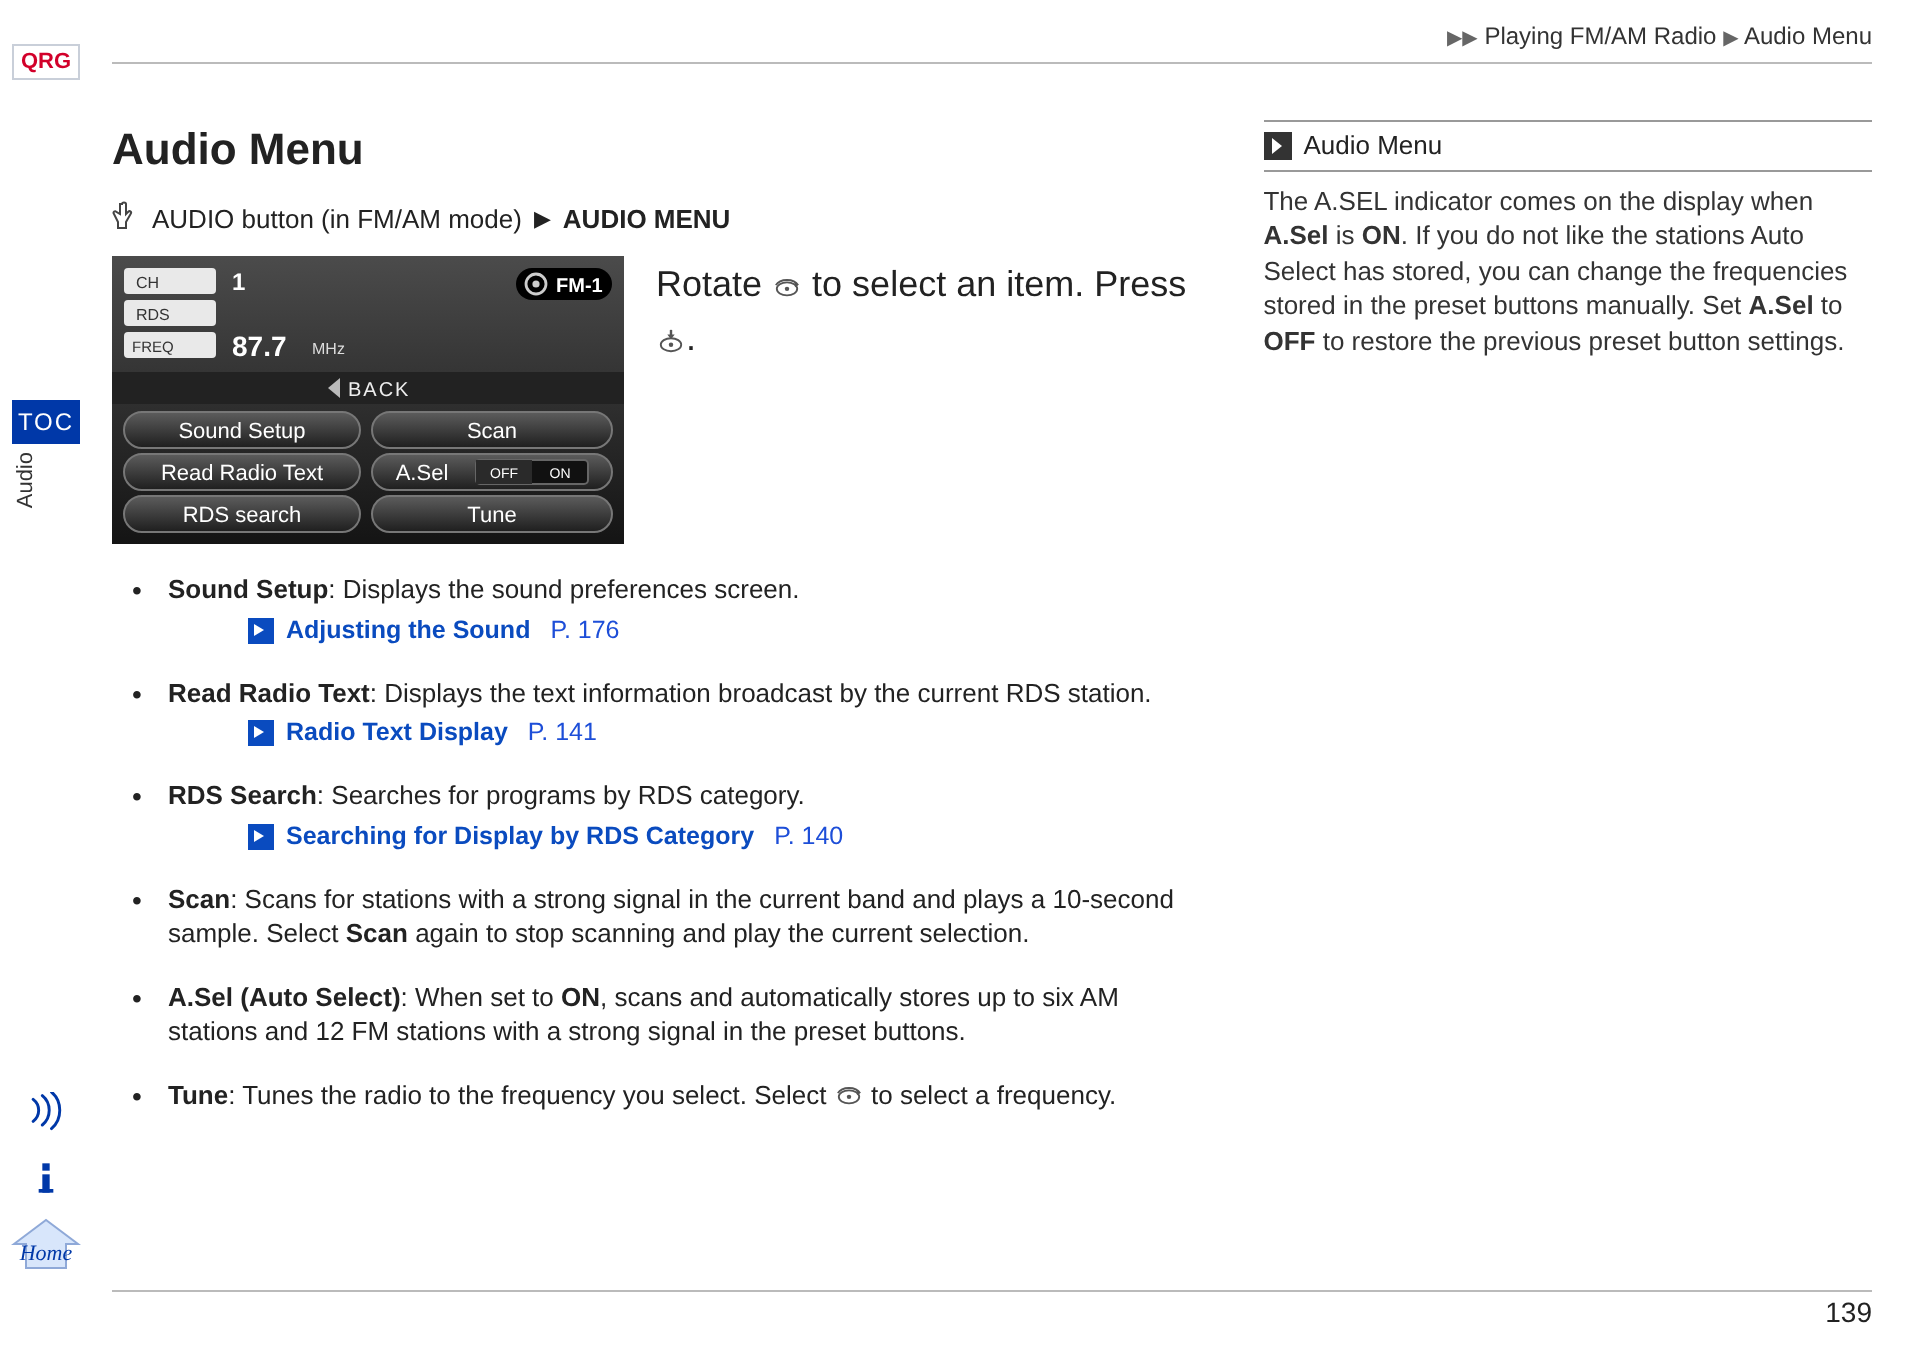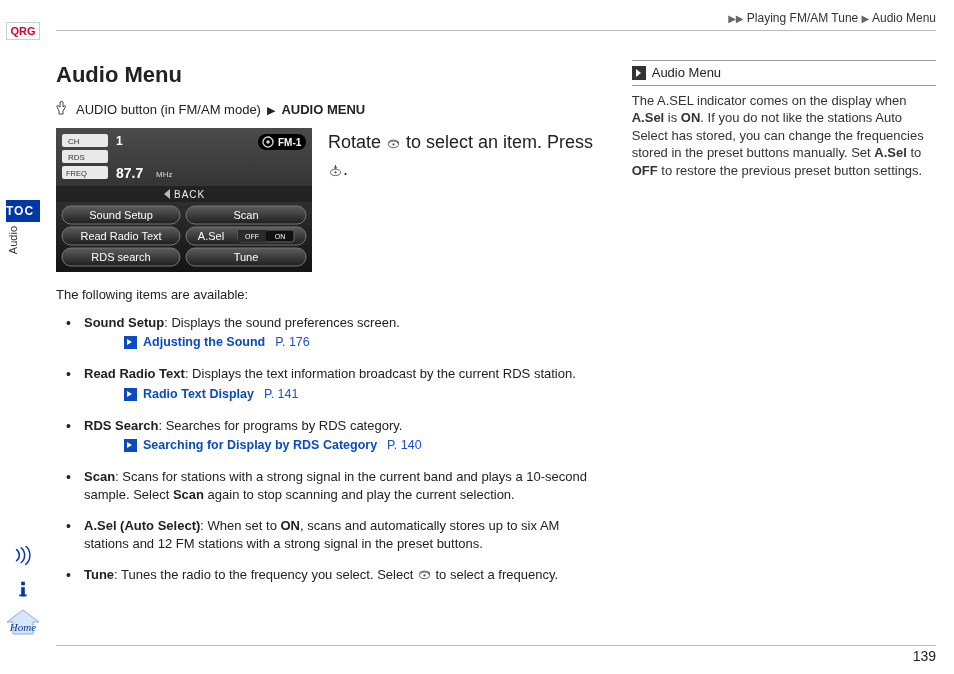--- a/index.html
+++ b/index.html
@@ -2,21 +2,21 @@
 <html><head>
 <meta charset="utf-8">
 <style>
   * { box-sizing: border-box; margin: 0; padding: 0; }
   html, body { width: 954px; height: 674px; font-family: Arial, Helvetica, sans-serif; background: #fff; color: #222; }
   body { position: relative; font-size: 13px; line-height: 1.35; }
 
   
   .rail { position:absolute; left:0; top:0; width:46px; height:656px; }
   .rail .qrc { position:absolute; top:22px; left:6px; width:34px; height:18px; background:#fff; border:1px solid #c9cfd9; color:#d2002a; font-weight:bold; font-size:11px; text-align:center; line-height:17px; }
-  .rail .toc { position:absolute; top:200px; left:6px; width:34px; height:22px; background:#0038a8; color:#fff; font-weight:bold; font-size:12px; line-height:22px; letter-spacing:1px; }
+  .rail .toc { position:absolute; top:200px; left:6px; width:34px; height:22px; background:#0038a8; color:#fff; font-weight:normal; font-size:12px; text-align:center; line-height:22px; letter-spacing:1px; }
   .rail .section { position:absolute; top:226px; left:6px; width:34px; text-align:center; font-size:11px; color:#333; writing-mode:vertical-rl; transform:rotate(180deg); }
   .rail .ico  { position:absolute; left:6px; width:34px; height:26px; display:flex; align-items:center; justify-content:center; }
   .rail .ico svg { width:22px; height:22px; }
   .rail .ico.settings { top:544px; }
   .rail .ico.info     { top:576px; }
   .rail .home { position:absolute; top:608px; left:2px; width:42px; height:30px; text-align:center; }
   .rail .home svg { width:40px; height:28px; }
   .rail .home .lbl { position:absolute; left:0; right:0; top:12px; font-style:italic; font-family:"Comic Sans MS","Segoe Script",cursive; font-size:11px; color:#0038a8; }
 
   
@@ -88,21 +88,21 @@
   <div class="home">
     <svg viewBox="0 0 40 28">
         <path d="M4 14 L20 2 L36 14 L30 14 L30 26 L10 26 L10 14 Z" fill="#d8e6fb" stroke="#8fa9d8"></path>
       </svg>
     <span class="lbl">Home</span>
   </div>
 </div>
 
 <div class="breadcrumb">
   <span class="tri">▶▶</span>
-  <span>Playing FM/AM Tune</span>
+  <span>Playing FM/AM Radio</span>
   <span class="tri">▶</span>
   <span>Audio Menu</span>
 </div>
 
 <div class="content">
 
   <div class="col-main">
     <h1 class="title">Audio Menu</h1>
 
     <div class="pathline">
@@ -181,21 +181,20 @@
               <polygon points="14,6 12,4 12.3,7.2" fill="#555"></polygon>
             </svg></span><span> to select an item. Press </span><span class="dial-icon"><svg viewBox="0 0 16 14">
               <ellipse cx="8" cy="9" rx="5.5" ry="3.5" fill="#fff" stroke="#555"></ellipse>
               <circle cx="8" cy="9" r="1.2" fill="#555"></circle>
               <line x1="8" y1="1" x2="8" y2="5" stroke="#555" stroke-width="1.3"></line>
               <polygon points="8,6 6,3.5 10,3.5" fill="#555"></polygon>
             </svg></span><span>.</span>
       </div>
     </div>
 
-    <p class="intro">The following items are available:</p>
 
     <ul class="items">
       <li>
         <b>Sound Setup</b><span>: Displays the sound preferences screen.</span>
         <div class="xref">
           <span class="sq"></span>
           <a>Adjusting the Sound</a>
             <span class="pg">P. 176</span>
         </div>
       </li>

